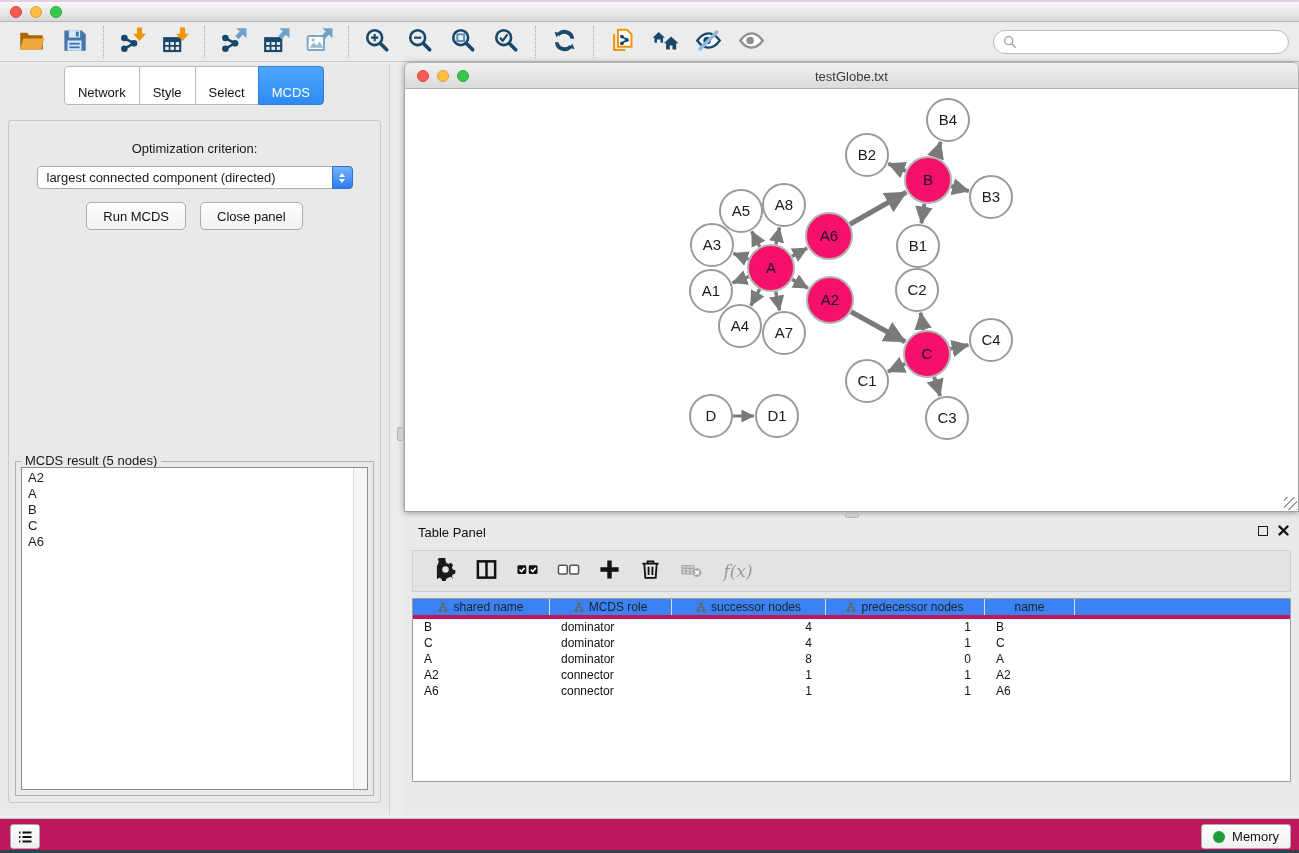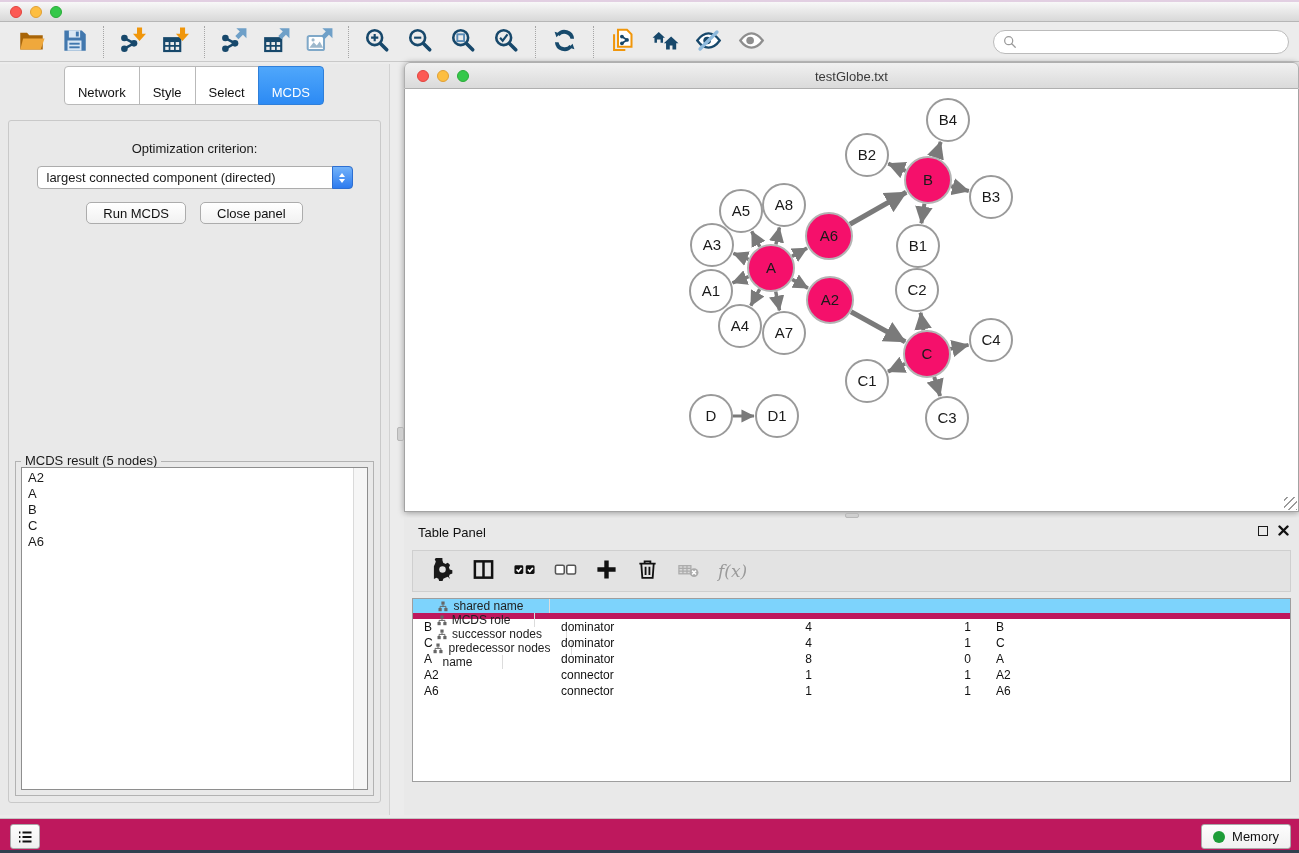--- a/index.html
+++ b/index.html
@@ -39,21 +39,21 @@
 
   .cp-content { position:absolute; left:8px; right:8px; top:56px; bottom:12px; border:1px solid #C9C9C9; border-radius:3px; }
   .opt-label { text-align:center; margin-top:20px; font-size:13px; }
   .dropdown { position:relative; margin:10px auto 0; width:316px; height:23px; background:#fff; border:1px solid #ACACAC; border-radius:4px; }
   .dropdown .dval { line-height:21px; padding-left:9px; font-size:13px; white-space:nowrap; overflow:hidden; }
   .dropdown .stepper { position:absolute; right:-1px; top:-1px; width:21px; height:23px; border-radius:0 4px 4px 0; background:linear-gradient(#73B3FA,#2D7BEF); border:1px solid #2D6FD2; display:flex; flex-direction:column; align-items:center; justify-content:center; gap:2px; }
   .stepper i { width:0; height:0; border-left:3.5px solid transparent; border-right:3.5px solid transparent; display:block; }
   .stepper i.up { border-bottom:4.5px solid #fff; }
   .stepper i.down { border-top:4.5px solid #fff; }
   .btn-row { display:flex; justify-content:center; gap:14px; margin-top:13px; }
-  .btn { background:linear-gradient(#FFF,#F1F1F1); border:1px solid #ACACAC; border-radius:5px; height:22px; padding:0 16px; font-size:13px; color:#111; }
+  .btn { background:linear-gradient(#FFF,#F1F1F1); border:1px solid #ACACAC; border-radius:5px; height:28px; padding:0 16px; font-size:13px; color:#111; }
 
   .result-box { position:absolute; left:6px; right:6px; top:340px; bottom:6px; border:1px solid #B2B2B2; }
   .result-title { position:absolute; top:-9px; left:5px; background:#E9E9E9; padding:0 4px; font-size:13px; }
   .result-list { position:absolute; inset:5px; background:#fff; border:1px solid #8E8E8E; overflow:hidden; }
   .result-scroll { position:absolute; right:0; top:0; bottom:0; width:14px; background:#F6F6F6; border-left:1px solid #DADADA; }
   .result-list ul { list-style:none; padding:2px 6px; }
   .result-list li { font-size:13px; line-height:16px; }
 
   
   .network-window { position:absolute; left:404px; top:62px; width:895px; height:450px; border-radius:6px 6px 0 0; box-shadow:0 1px 6px rgba(0,0,0,.35); background:#fff; }
@@ -63,26 +63,26 @@
   .nw-canvas { position:absolute; top:27px; left:0; right:0; bottom:0; background:#fff; border:1px solid #A3A3A3; border-top:none; }
   .nw-canvas svg { width:100%; height:100%; display:block; }
   .resize-grip { position:absolute; right:1px; bottom:1px; width:13px; height:13px; background:repeating-linear-gradient(135deg, transparent 0 2px, #9a9a9a 2px 3px, transparent 3px 5px); }
   .v-splitter-handle { position:absolute; left:397px; top:427px; width:7px; height:14px; background:#CFCFCF; border:1px solid #B5B5B5; border-radius:2px; }
   .h-splitter-handle { position:absolute; left:845px; top:513px; width:14px; height:5px; background:#CFCFCF; border:1px solid #B8B8B8; border-radius:2px; }
 
   
   .table-panel { position:absolute; left:404px; top:518px; width:895px; height:297px; background:#E9E9E9; }
   .table-panel .panel-head { padding:7px 14px 0; }
   .tp-toolbar { position:absolute; left:8px; right:8px; top:32px; height:42px; background:#E3E3E3; border:1px solid #CFCFCF; display:flex; align-items:center; padding-left:18px; gap:13px; }
-  .tp-btn { width:28px; height:30px; display:flex; align-items:center; background:transparent; border:none; }
+  .tp-btn { width:28px; height:30px; display:flex; align-items:center; justify-content:center; background:transparent; border:none; }
   .tp-btn svg { width:23px; height:23px; }
   .tp-fx { font-family:"DejaVu Serif", serif; font-style:italic; font-size:17px; color:#9a9a9a; }
 
   .tbl-wrap { position:absolute; left:8px; right:8px; top:80px; height:184px; background:#fff; border:1px solid #9E9E9E; overflow:hidden; }
-  .tbl-header { display:flex; height:20px; background:#7dd3fc; border-bottom:6px solid #be185d;flex-direction:column; }
+  .tbl-header { display:flex; height:20px; background:#3b82f6; border-bottom:4px solid #be185d; }
   .tbl-hcell { display:flex; align-items:center; justify-content:center; gap:5px; font-size:12px; color:#222; border-right:1px solid #DCDCDC; flex:none; }
   .tbl-row { display:flex; height:16px; align-items:center; }
   .tbl-cell { flex:none; font-size:12px; color:#111; white-space:nowrap; overflow:hidden; }
 
   .tp-tabs { position:absolute; left:0; right:0; bottom:7px; display:flex; justify-content:center; }
   .tp-tab { background:#fff; border:1px solid #B9B9B9; padding:3px 13px 4px; font-size:13px; margin-left:-1px; color:#111; }
   .tp-tab:first-child { border-radius:6px 0 0 6px; }
   .tp-tab:last-child { border-radius:0 6px 6px 0; }
   .tp-tab.sel { background:linear-gradient(#4FA7FB,#2C8AF4); border-color:#2F7FD9; color:#fff; }
 

